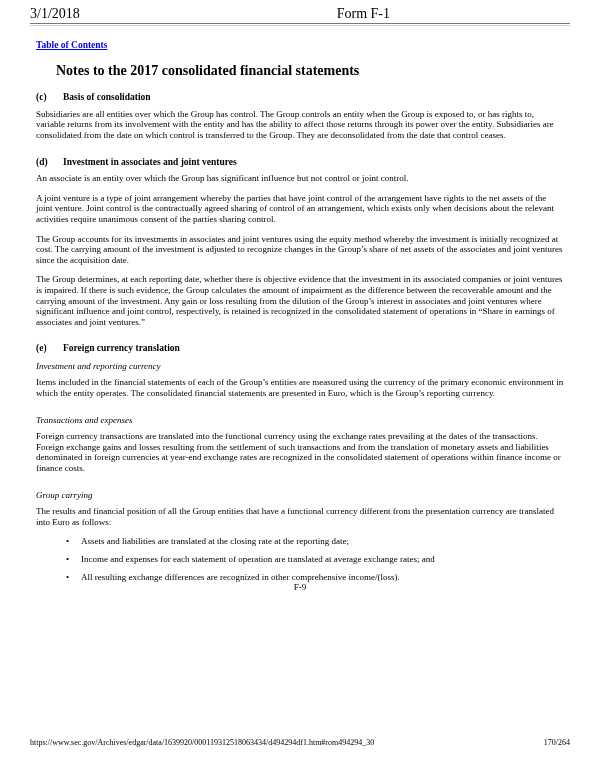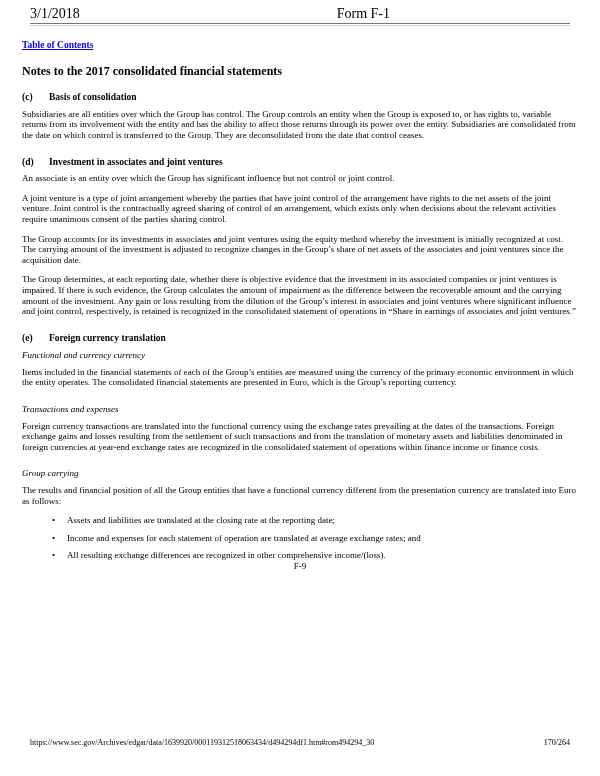--- a/index.html
+++ b/index.html
@@ -17,29 +17,29 @@
   }
   .page-header .col { flex: 1 1 0; }
   .page-header .col.center { text-align: right; }
   .page-header .col.right { text-align: right; }
   .rule {
     margin: 4px 30px 0 30px; height: 3px;
     border-top: 1px solid #777777;
     border-bottom: 1px solid #cccccc;
   }
   .content {
-    padding: 0 22px;
+    padding: 0 36px;
     font-size: 9px; line-height: 10.6px;
   }
   .toc-link {
     display: inline-block; margin-top: 14px;
     font-weight: bold; font-size: 9.5px;
     color: #0000EE; text-decoration: underline; cursor: pointer;
   }
-  .doc-title { margin-top: 15px; font-weight: bold; font-size: 12px; }
+  .doc-title { margin-top: 15px; font-weight: bold; font-size: 14px; margin-left: 20px; }
   .sec-heading { margin-top: 16px; font-weight: bold; font-size: 9.5px; display: flex; }
   .sec-label { width: 27px; flex: 0 0 27px; }
   .para { margin: 6px 0 0 0; }
   .para.gap { margin-top: 9px; }
   .subhead { margin-top: 16px; font-style: italic; }
   .subhead.first { margin-top: 7px; }
   .bullets { margin-top: 9px; }
   .bullet-row { display: flex; }
   .bullet-row + .bullet-row { margin-top: 7px; }
   .bullet-marker { margin-left: 30px; width: 15px; flex: 0 0 15px; }
@@ -85,21 +85,21 @@
   <p class="para gap">A joint venture is a type of joint arrangement whereby the parties that have joint control of the arrangement have rights to the net assets of the joint venture. Joint control is the contractually agreed sharing of control of an arrangement, which exists only when decisions about the relevant activities require unanimous consent of the parties sharing control.</p>
   <p class="para gap">The Group accounts for its investments in associates and joint ventures using the equity method whereby the investment is initially recognized at cost. The carrying amount of the investment is adjusted to recognize changes in the Group’s share of net assets of the associates and joint ventures since the acquisition date.</p>
   <p class="para gap">The Group determines, at each reporting date, whether there is objective evidence that the investment in its associated companies or joint ventures is impaired. If there is such evidence, the Group calculates the amount of impairment as the difference between the recoverable amount and the carrying amount of the investment. Any gain or loss resulting from the dilution of the Group’s interest in associates and joint ventures where significant influence and joint control, respectively, is retained is recognized in the consolidated statement of operations in “Share in earnings of associates and joint ventures.”</p>
 
   
   <div class="sec-heading">
     <span class="sec-label">(e)</span>
     <span>Foreign currency translation</span>
   </div>
 
-  <div class="subhead first">Functional and currency currency</div>
+  <div class="subhead first">Investment and reporting currency</div>
   <p class="para">Items included in the financial statements of each of the Group’s entities are measured using the currency of the primary economic environment in which the entity operates. The consolidated financial statements are presented in Euro, which is the Group’s reporting currency.</p>
 
   <div class="subhead">Transactions and expenses</div>
   <p class="para">Foreign currency transactions are translated into the functional currency using the exchange rates prevailing at the dates of the transactions. Foreign exchange gains and losses resulting from the settlement of such transactions and from the translation of monetary assets and liabilities denominated in foreign currencies at year-end exchange rates are recognized in the consolidated statement of operations within finance income or finance costs.</p>
 
   <div class="subhead">Group carrying</div>
   <p class="para">The results and financial position of all the Group entities that have a functional currency different from the presentation currency are translated into Euro as follows:</p>
 
   <div class="bullets">
     <div class="bullet-row">

